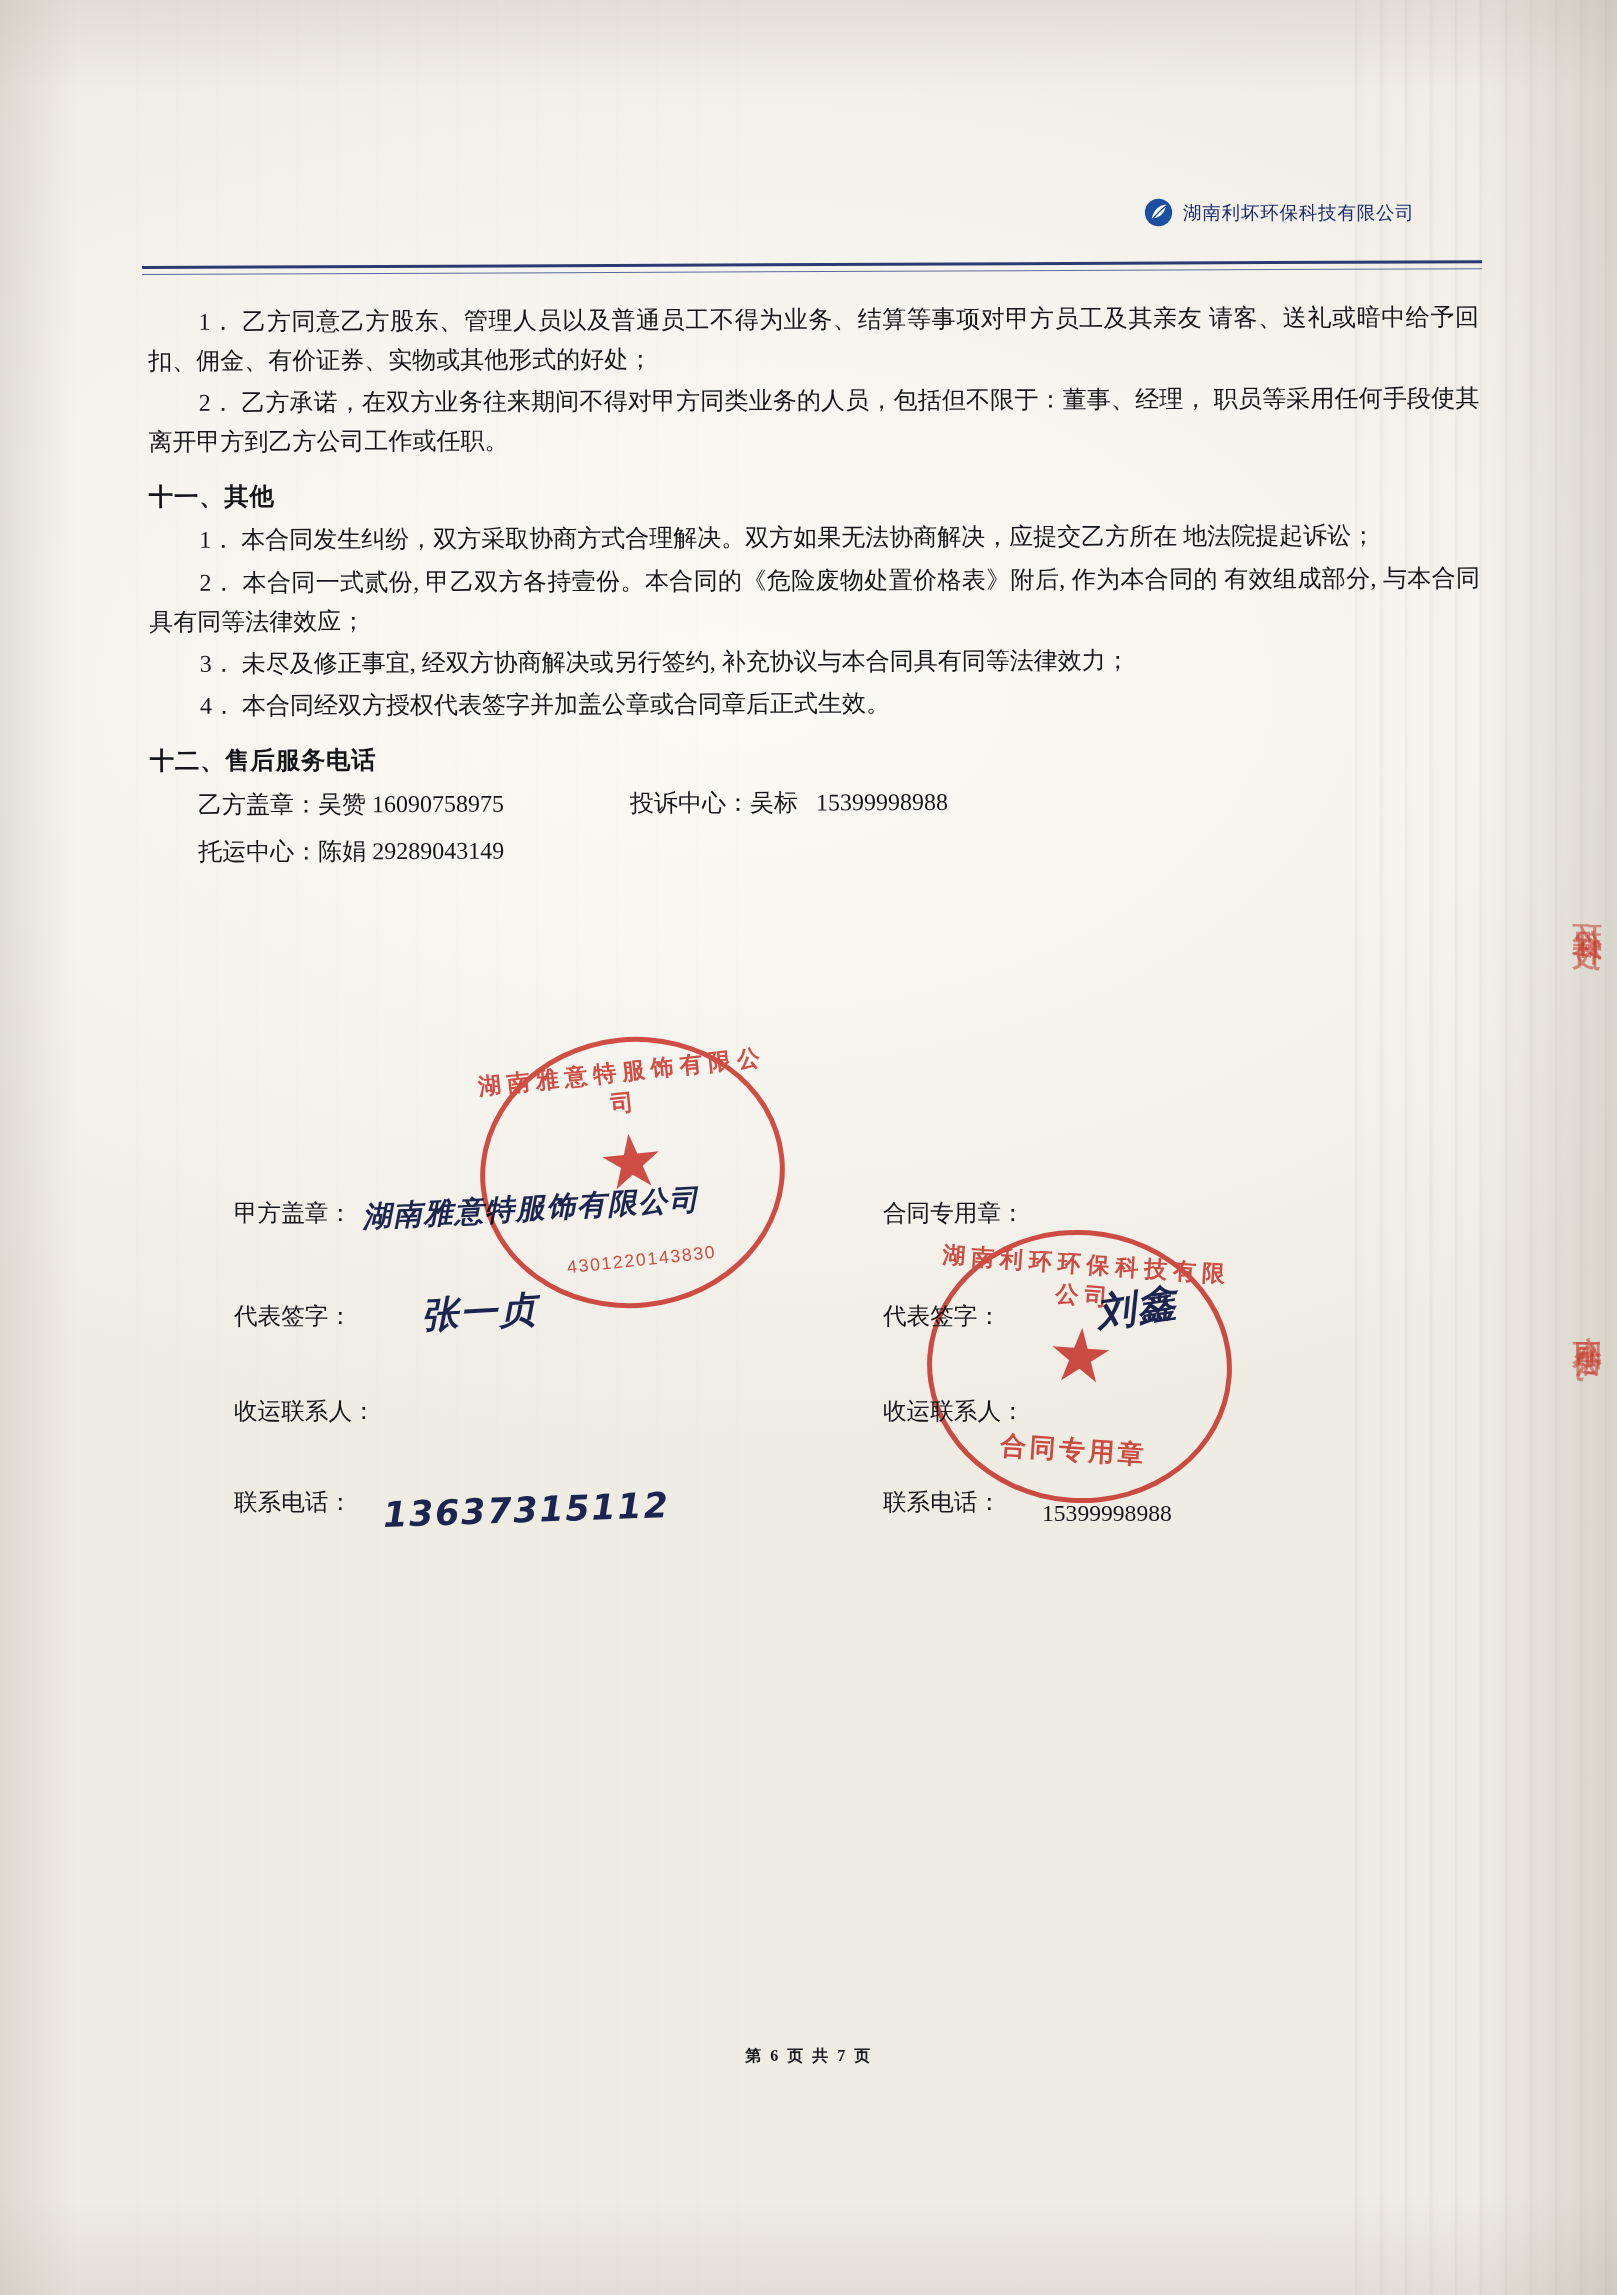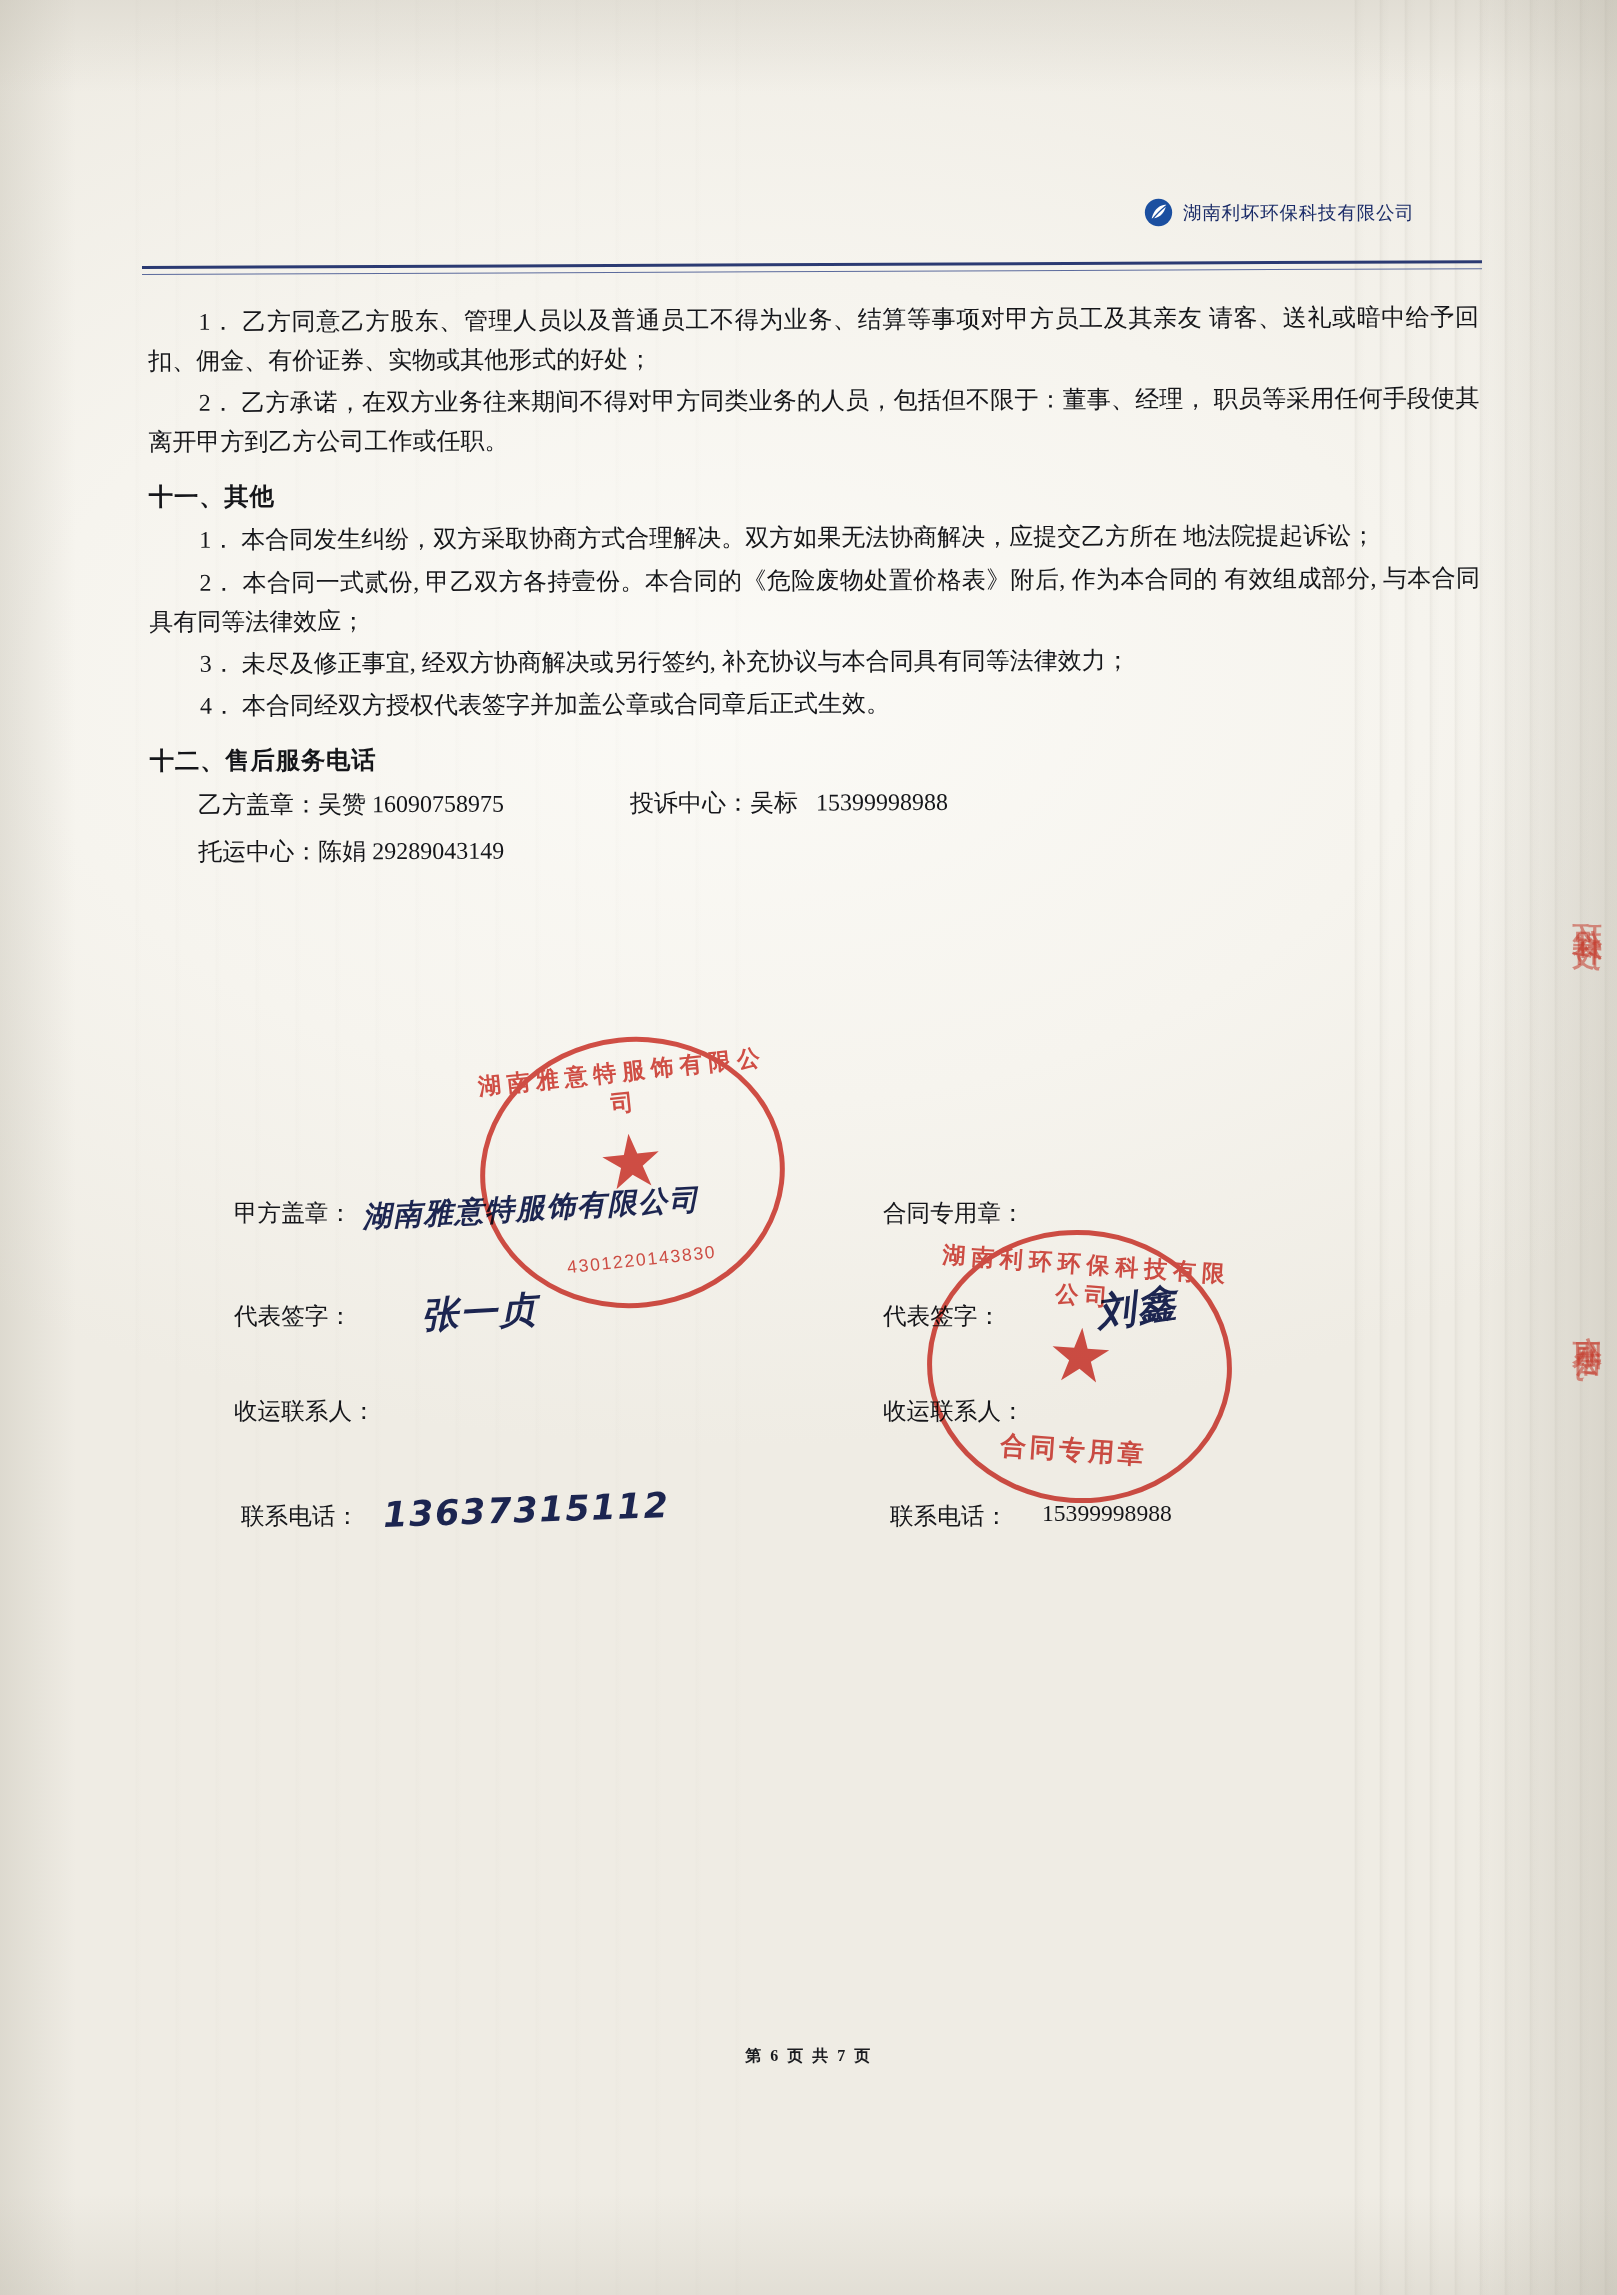--- a/index.html
+++ b/index.html
@@ -145,21 +145,21 @@
     font-size: 23.6px;
     color: #15161a;
     white-space: nowrap;
     font-family: "Liberation Serif", serif;
   }
   .sig-col-a { left: 234px; }
   .sig-col-b { left: 883px; }
   .row1 { top: 0px; }
   .row2 { top: 103px; }
   .row3 { top: 198px; }
-  .row4 { top: 303px; margin-left: 7px; }
+  .row4 { top: 289px; }
 
   
   .handwrite {
     position: absolute;
     font-family: "DejaVu Sans", sans-serif;
     color: #1c2550;
     font-style: italic;
     font-weight: bold;
     letter-spacing: 1.7px;
     transform: rotate(-3deg);

